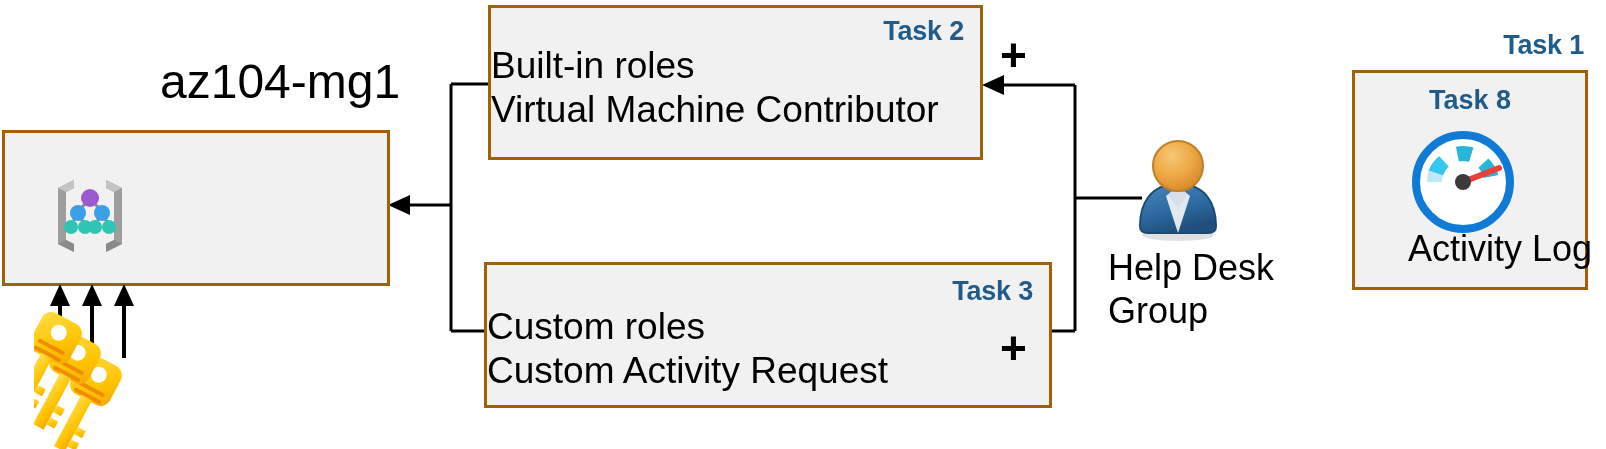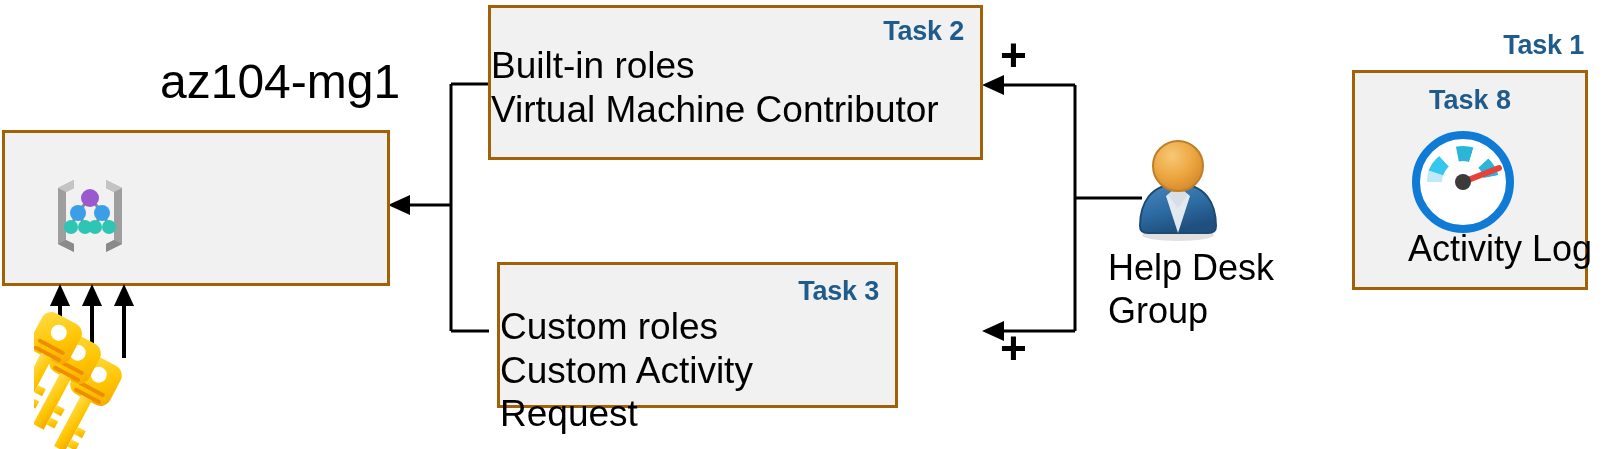--- a/index.html
+++ b/index.html
@@ -55,21 +55,21 @@
     white-space: nowrap;
   }
   #mg-icon { position: absolute; left: 44px; top: 168px; width: 92px; height: 92px; }
 
   
   #task2-box { left: 488px; top: 5px; width: 495px; height: 155px; }
   #task2-label { right: 16px; top: 8px; }
   #task2-text { top: 36px; font-size: 37px; }
 
   
-  #task3-box { left: 497px; top: 262px; width: 401px; height: 146px; }
+  #task3-box { left: 484px; top: 262px; width: 568px; height: 146px; }
   #task3-label { right: 16px; top: 11px; }
   #task3-text { top: 40px; font-size: 37px; }
 
   
   #task4-box { left: 1352px; top: 70px; width: 236px; height: 220px; }
   #task4-label {
     position: absolute;
     left: 0; right: 0;
     top: 12px;
     text-align: center;

